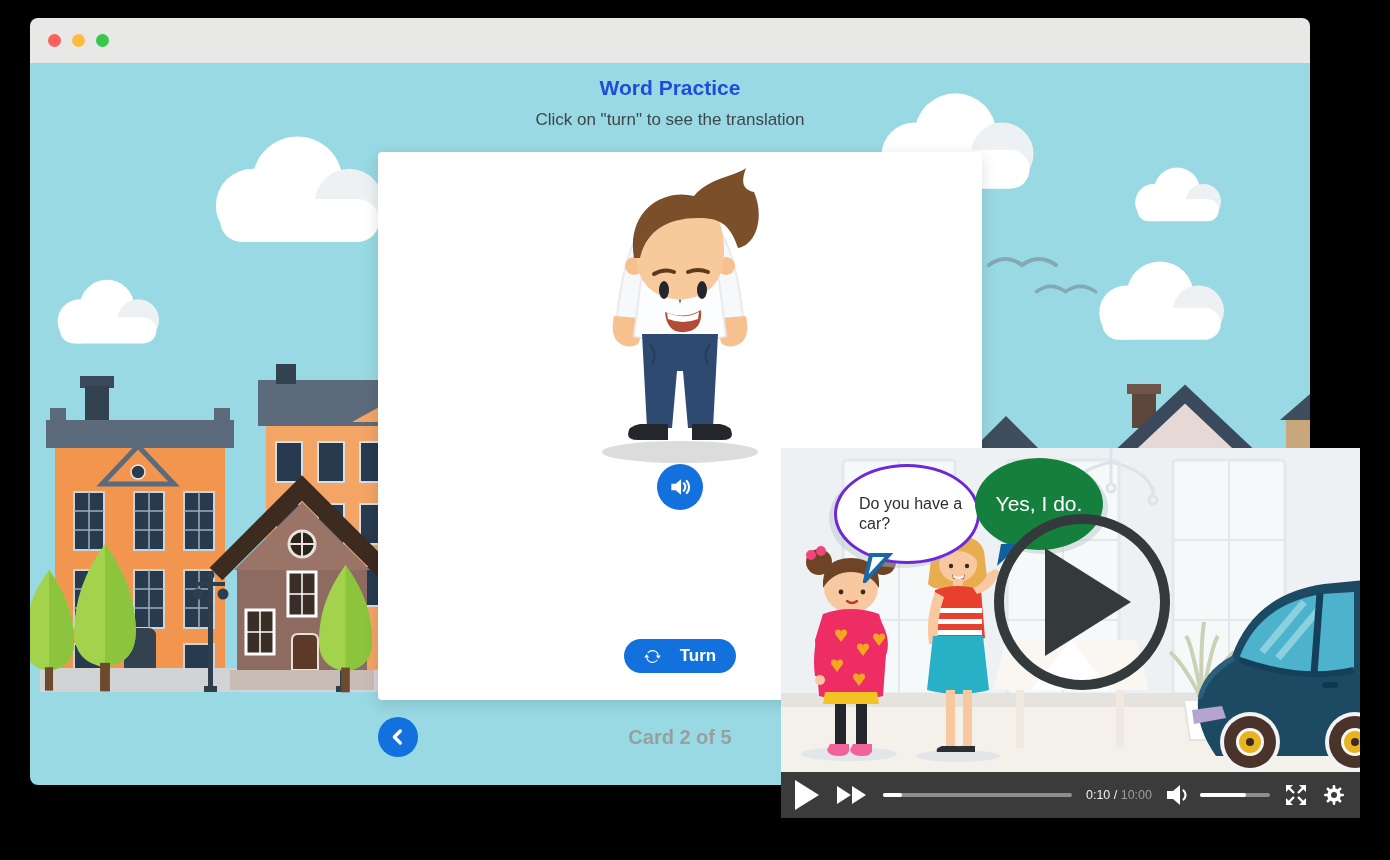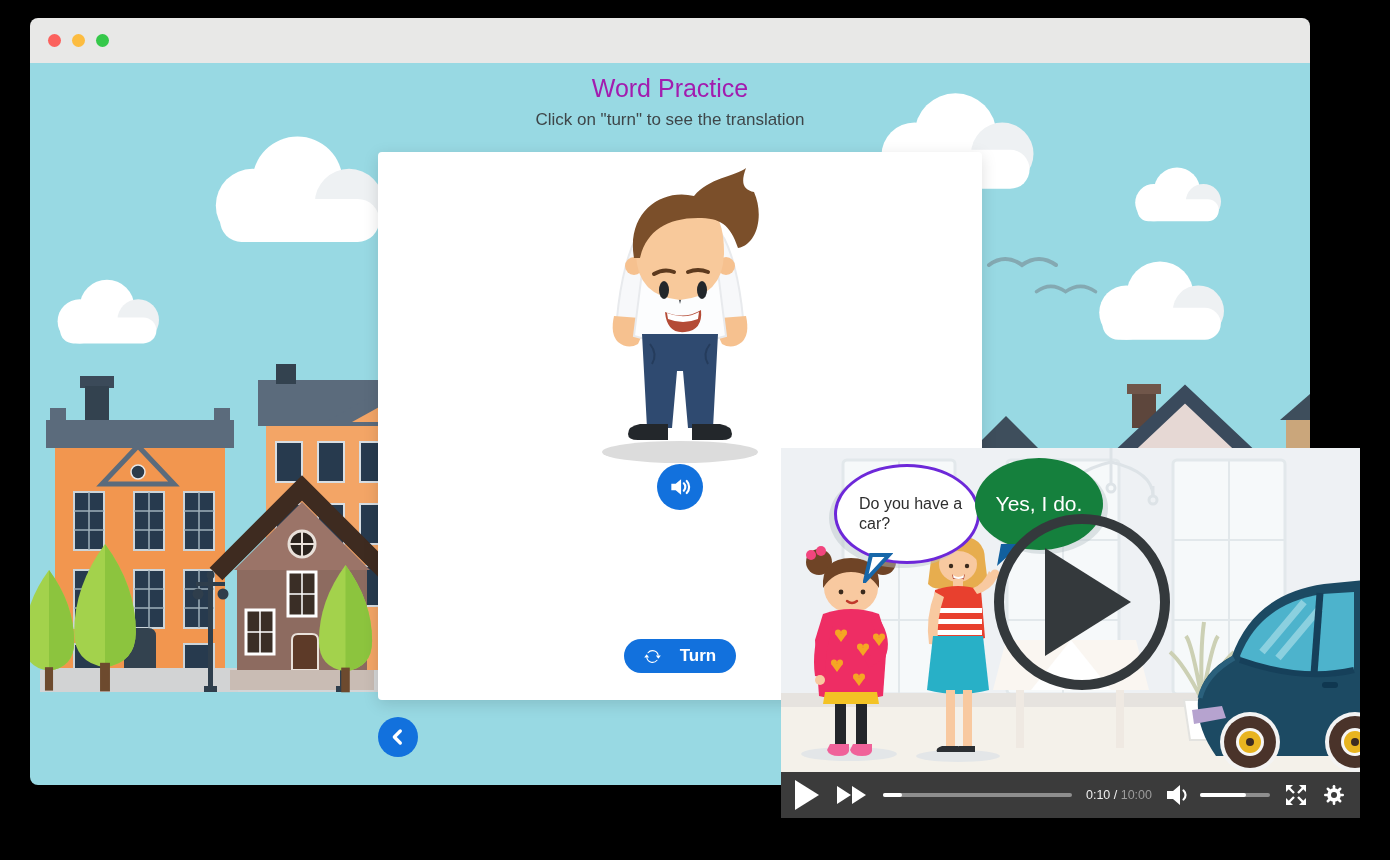--- a/index.html
+++ b/index.html
@@ -7,21 +7,21 @@
   .abs{position:absolute;}
   
   .app-window{position:absolute;left:30px;top:18px;width:1280px;height:767px;border-radius:8px;overflow:hidden;}
   .titlebar{height:45px;background:#e8e8e7;position:relative;}
   .tl{position:absolute;top:16px;width:13px;height:13px;border-radius:50%;}
   .tl.close{left:18px;background:#fb615d;}
   .tl.min{left:42px;background:#fcbc40;}
   .tl.max{left:66px;background:#35c84a;}
   .content{position:relative;width:1280px;height:722px;background:#98d9e3;overflow:hidden;}
   .hdr{position:absolute;left:0;top:10px;width:100%;text-align:center;}
-  .hdr h1{margin:0;font-size:25px;font-weight:400;color:#a21caf;line-height:30px;}
+  .hdr h1{margin:0;font-size:21px;font-weight:700;color:#1d4ed8;line-height:30px;}
   .hdr h2{margin:4px 0 0;font-size:17px;font-weight:400;color:#3e4649;line-height:26px;}
   .cloud{position:absolute;}
   .birds{position:absolute;}
   
   .card{position:absolute;left:348px;top:89px;width:604px;height:548px;background:#fff;border-radius:4px;
     box-shadow:0 4px 16px rgba(0,0,0,.13);}
   .man{position:absolute;left:192px;top:14px;width:220px;height:300px;}
   .audio-btn{position:absolute;left:279px;top:312px;width:46px;height:46px;border-radius:50%;
     background:#1271dd;border:none;display:flex;align-items:center;justify-content:center;cursor:pointer;}
   .phrase{position:absolute;left:140px;top:380px;font-size:20px;color:#3b4247;white-space:nowrap;}
@@ -272,20 +272,21 @@
         </svg>
         <span>Turn</span>
       </button>
     </div>
 
     <button class="back-btn">
       <svg width="22" height="22" viewBox="0 0 24 24">
         <path d="M14.5 5.5 L8 12 l6.5 6.5" stroke="#fff" stroke-width="3.6" fill="none" stroke-linecap="round" stroke-linejoin="round"></path>
       </svg>
     </button>
+    <div class="counter">Card 2 of 5</div>
   </div>
 </div>
 
 <div class="video">
   <div class="scene">
     <svg class="scene-bg" viewBox="0 0 579 324">
       <rect width="579" height="324" fill="#eef1f4"></rect>
       <g fill="#f6f9fa" stroke="#e2e8eb" stroke-width="3">
         <rect x="62" y="12" width="112" height="234" rx="4"></rect>
         <rect x="226" y="12" width="112" height="234" rx="4"></rect>

